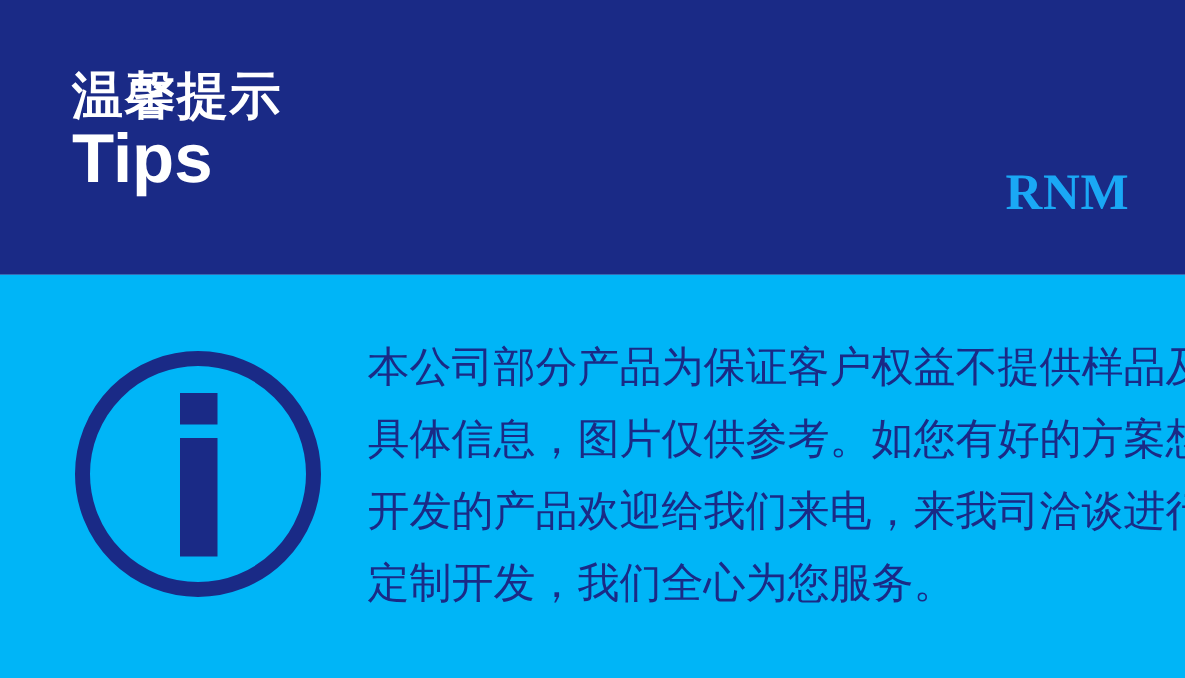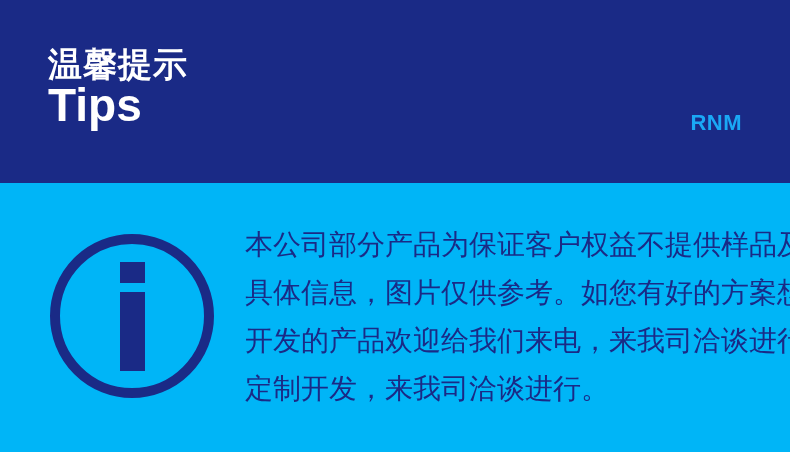--- a/index.html
+++ b/index.html
@@ -51,27 +51,28 @@
     font-size: 46px;
     font-weight: bold;
     line-height: 42px;
     color: #ffffff;
     letter-spacing: 0px;
     white-space: nowrap;
   }
 
   #brand-logo {
     position: absolute;
-    right: 48px;
+    right: 37px;
     top: 110px;
-    font-size: 22px;
+    font-size: 34px;
     font-weight: bold;
     color: #1aa8f5;
     letter-spacing: 0.5px;
     white-space: nowrap;
+    font-family: Liberation Serif, serif;
   }
 
   
   #body-area {
     position: absolute;
     left: 0;
     top: 183px;
     width: 790px;
     height: 269px;
     background: #00b5f7;
@@ -123,18 +124,18 @@
         <circle cx="82" cy="82" r="77" fill="none" stroke="#1a2a86" stroke-width="10"></circle>
         <rect x="70" y="28" width="25" height="21" fill="#1a2a86"></rect>
         <rect x="70" y="58" width="25" height="79" fill="#1a2a86"></rect>
       </svg>
     </div>
 
     <div id="notice-text">
       <div class="notice-line">本公司部分产品为保证客户权益不提供样品及</div>
       <div class="notice-line">具体信息，图片仅供参考。如您有好的方案想</div>
       <div class="notice-line">开发的产品欢迎给我们来电，来我司洽谈进行</div>
-      <div class="notice-line">定制开发，来我司洽谈进行。</div>
+      <div class="notice-line">定制开发，我们全心为您服务。</div>
     </div>
 
   </div>
 
 </div>
 
 </body></html>

